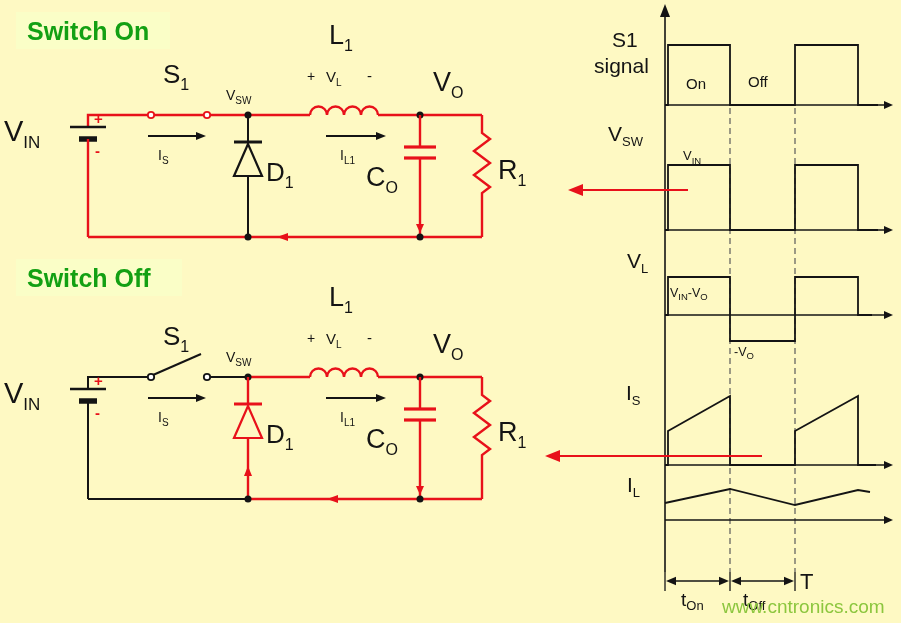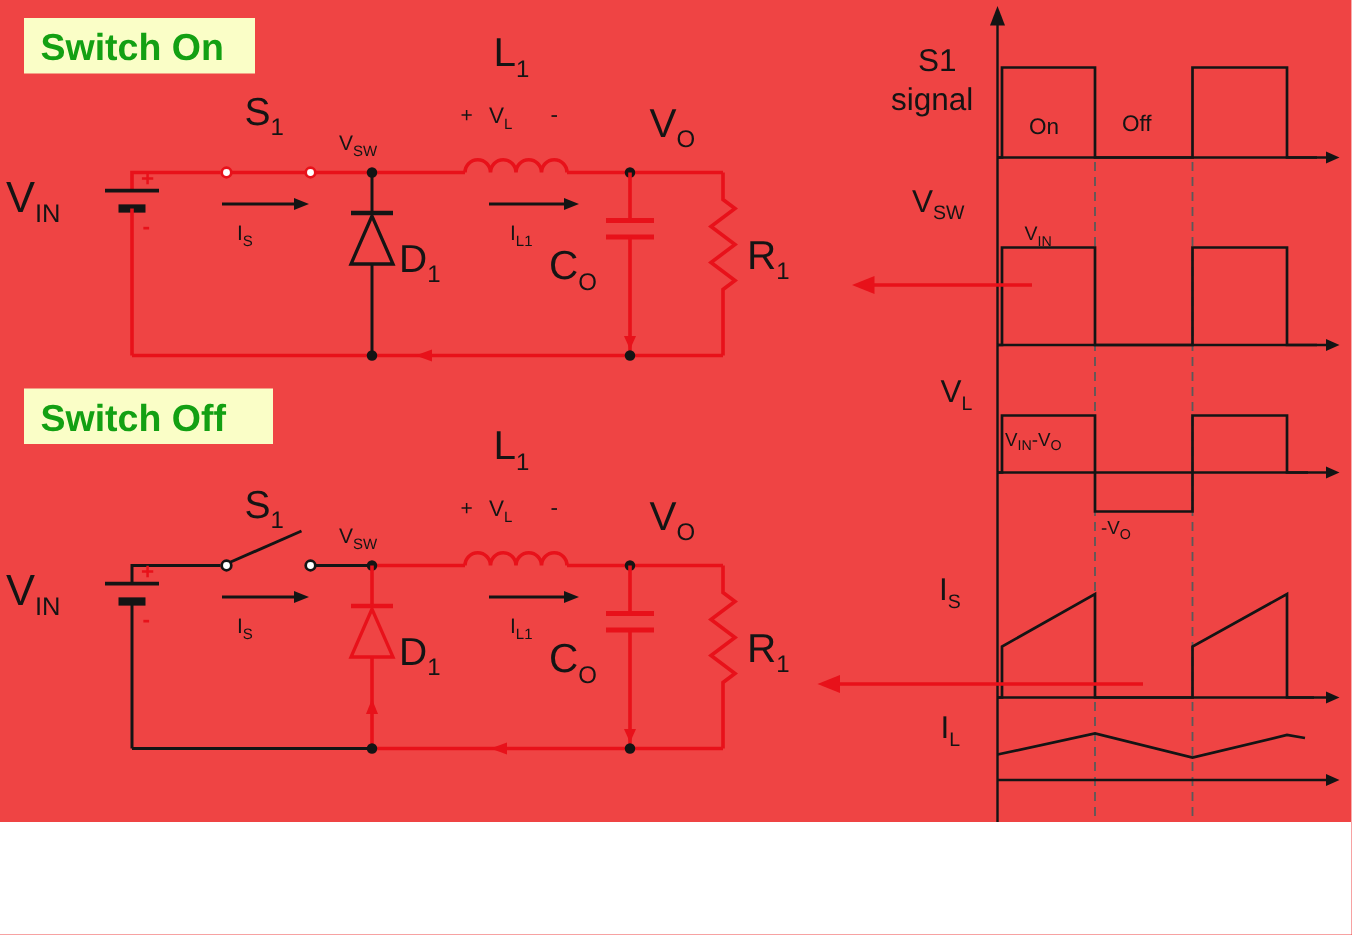--- a/index.html
+++ b/index.html
@@ -1,16 +1,16 @@
 <!DOCTYPE html>
 <html><head>
 <meta charset="utf-8">
 <style>
   html,body{margin:0;padding:0;background:#ffffff;}
-  .stage{position:relative;width:901px;height:548px;background:#ef4444;overflow:hidden;
+  .stage{position:relative;width:901px;height:623px;background:#fef9c3;overflow:hidden;
          font-family:"Liberation Sans",sans-serif;}
   svg{position:absolute;left:0;top:0;}
   text{font-family:"Liberation Sans",sans-serif;fill:#141414;}
   
   .wr{stroke:#e8111a;stroke-width:2.4;fill:none;}
   .wk{stroke:#141414;stroke-width:2;fill:none;}
   .bar-k{stroke:#141414;stroke-width:3;fill:none;}
   .bar-r{stroke:#e8111a;stroke-width:3;fill:none;}
   .plate-long{stroke:#141414;stroke-width:2.5;}
   .plate-short{stroke:#141414;stroke-width:5.5;}

